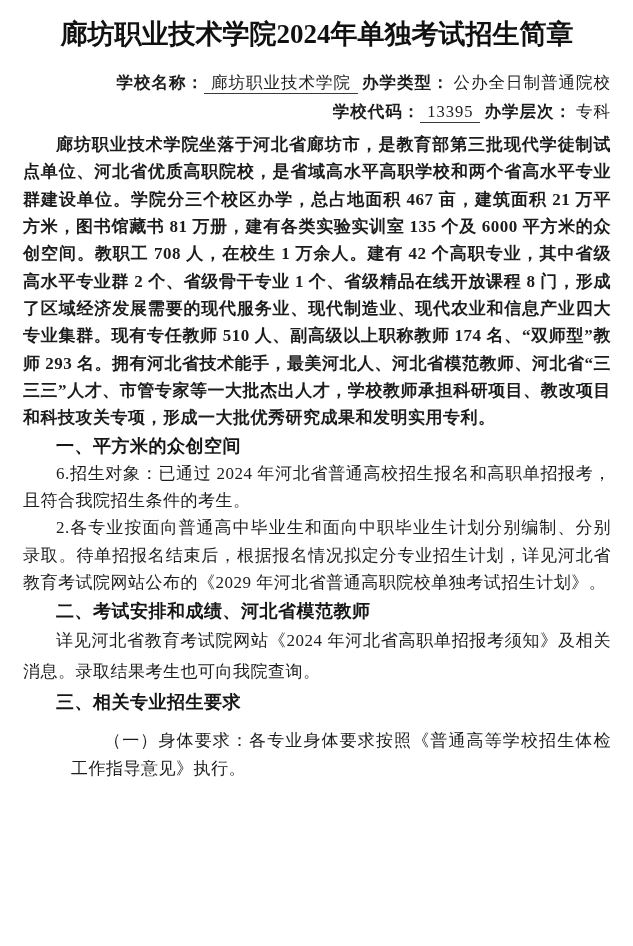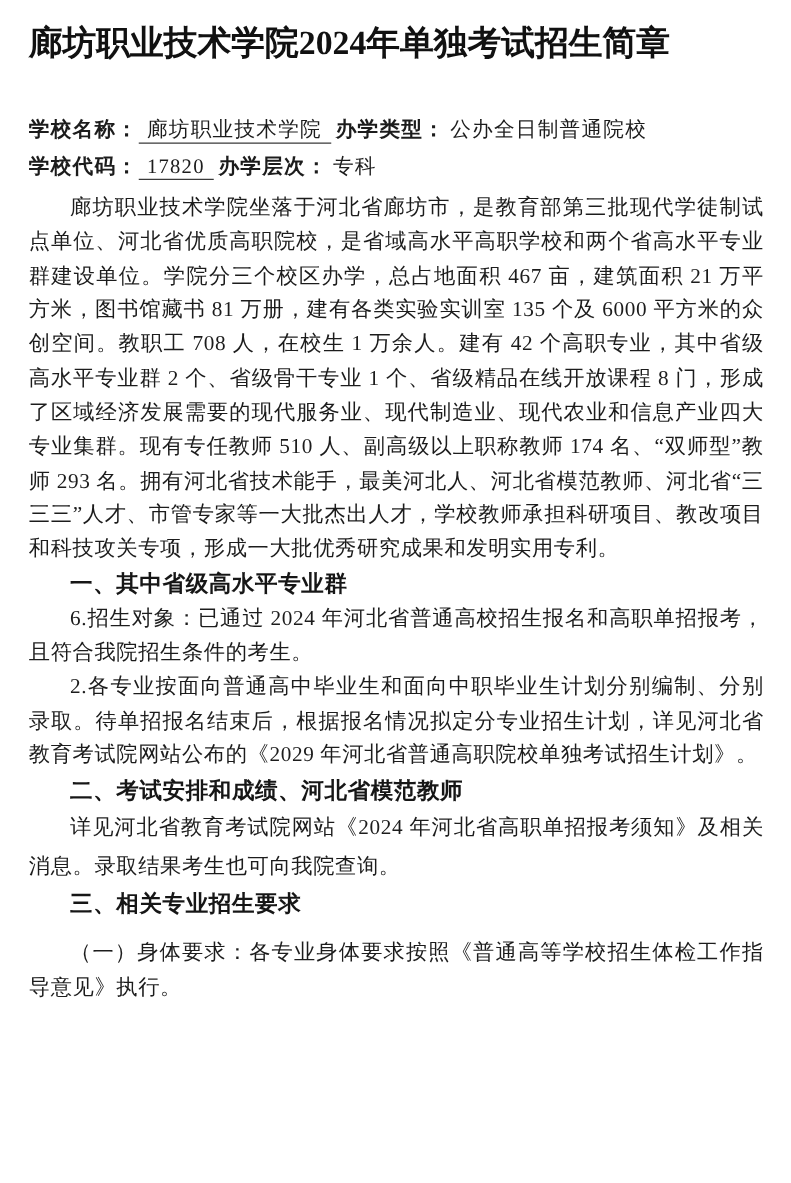--- a/index.html
+++ b/index.html
@@ -17,28 +17,29 @@
     padding: 16px 22px 0 23px;
     background: #ffffff;
     color: #1c1c1c;
     font-family: "Liberation Serif", "DejaVu Serif", serif;
   }
   .doc-title {
     margin: 0;
     font-size: 27px;
     line-height: 36px;
     font-weight: 700;
-    text-align: left;
+    text-align: center;
     color: #111111;
     font-family: "Liberation Serif", "DejaVu Serif", serif;
     white-space: nowrap;
   }
   .info-block {
-    margin-top: 38px;
+    margin-top: 17px;
     font-size: 16.5px;
+    text-align: right;
   }
   .info-line {
     line-height: 28.5px;
     white-space: nowrap;
   }
   .info-label {
     font-weight: 700;
     letter-spacing: 1px;
   }
   .info-value {
@@ -54,63 +55,65 @@
     margin: 0;
     font-size: 17px;
     line-height: 27.35px;
     letter-spacing: 0.5px;
     text-align: justify;
     text-indent: 33px;
     color: #1c1c1c;
   }
   .intro {
     margin-top: 5px;
+    font-weight: bold;
   }
   .sec-heading {
     margin: 0;
     padding-left: 33px;
     font-size: 18px;
     line-height: 28px;
     font-weight: 700;
     color: #161616;
     font-family: "Liberation Sans", "DejaVu Sans", sans-serif;
     letter-spacing: 0.5px;
   }
   .sec2 .body-text p {
     line-height: 31.5px;
   }
   .sec3 .sec-heading {
   }
   .sec3 .body-text p {
     margin-top: 11px;
     line-height: 28px;
+    margin-left: 48px;
   }
 </style>
 </head>
 <body>
 
 <div class="page">
 
   <h1 class="doc-title">廊坊职业技术学院2024年单独考试招生简章</h1>
 
   <div class="info-block">
     <div class="info-line">
       <span class="info-label">学校名称：</span><span class="info-value uline">廊坊职业技术学院</span><span class="info-label">办学类型：</span> <span class="info-value">公办全日制普通院校</span>
     </div>
     <div class="info-line">
-      <span class="info-label">学校代码：</span><span class="info-value uline">17820</span><span class="info-label">办学层次：</span> <span class="info-value">专科</span>
+      <span class="info-label">学校代码：</span><span class="info-value uline">13395</span><span class="info-label">办学层次：</span> <span class="info-value">专科</span>
     </div>
   </div>
 
   <div class="body-text intro">
     <p>廊坊职业技术学院坐落于河北省廊坊市，是教育部第三批现代学徒制试点单位、河北省优质高职院校，是省域高水平高职学校和两个省高水平专业群建设单位。学院分三个校区办学，总占地面积 467 亩，建筑面积 21 万平方米，图书馆藏书 81 万册，建有各类实验实训室 135 个及 6000 平方米的众创空间。教职工 708 人，在校生 1 万余人。建有 42 个高职专业，其中省级高水平专业群 2 个、省级骨干专业 1 个、省级精品在线开放课程 8 门，形成了区域经济发展需要的现代服务业、现代制造业、现代农业和信息产业四大专业集群。现有专任教师 510 人、副高级以上职称教师 174 名、“双师型”教师 293 名。拥有河北省技术能手，最美河北人、河北省模范教师、河北省“三三三”人才、市管专家等一大批杰出人才，学校教师承担科研项目、教改项目和科技攻关专项，形成一大批优秀研究成果和发明实用专利。</p>
   </div>
 
   <div class="section sec1">
-    <h2 class="sec-heading">一、其中省级高水平专业群</h2>
+    <h2 class="sec-heading">一、平方米的众创空间</h2>
     <div class="body-text">
       <p>6.招生对象：已通过 2024 年河北省普通高校招生报名和高职单招报考，且符合我院招生条件的考生。</p>
       <p>2.各专业按面向普通高中毕业生和面向中职毕业生计划分别编制、分别录取。待单招报名结束后，根据报名情况拟定分专业招生计划，详见河北省教育考试院网站公布的《2029 年河北省普通高职院校单独考试招生计划》。</p>
     </div>
   </div>
 
   <div class="section sec2">
     <h2 class="sec-heading">二、考试安排和成绩、河北省模范教师</h2>
     <div class="body-text">
       <p>详见河北省教育考试院网站《2024 年河北省高职单招报考须知》及相关消息。录取结果考生也可向我院查询。</p>

